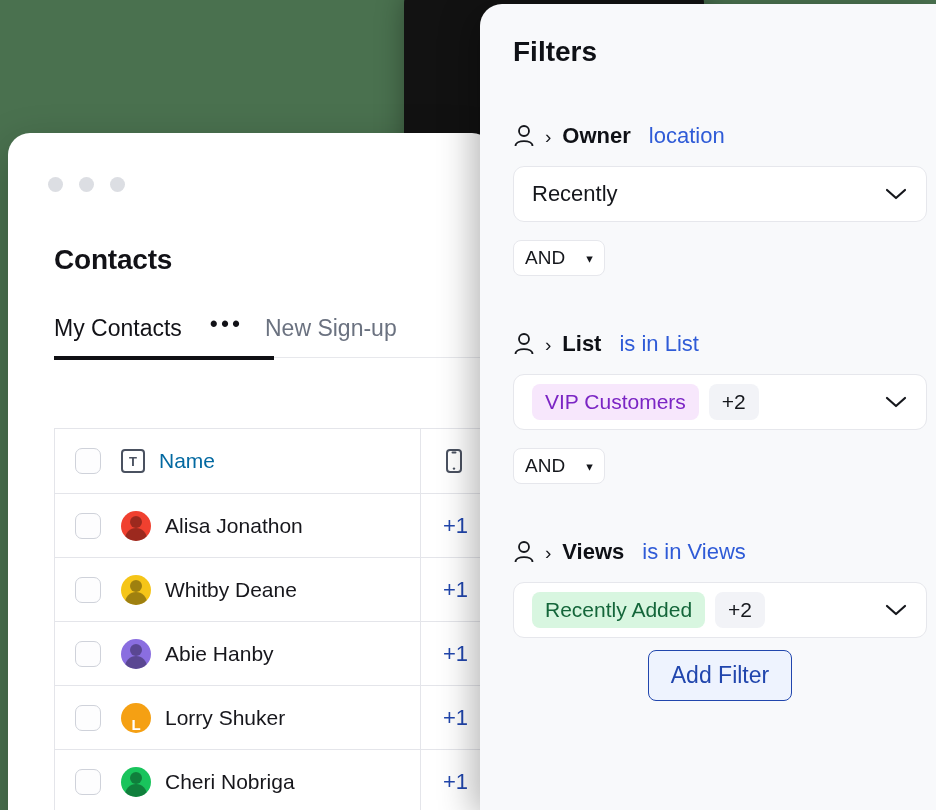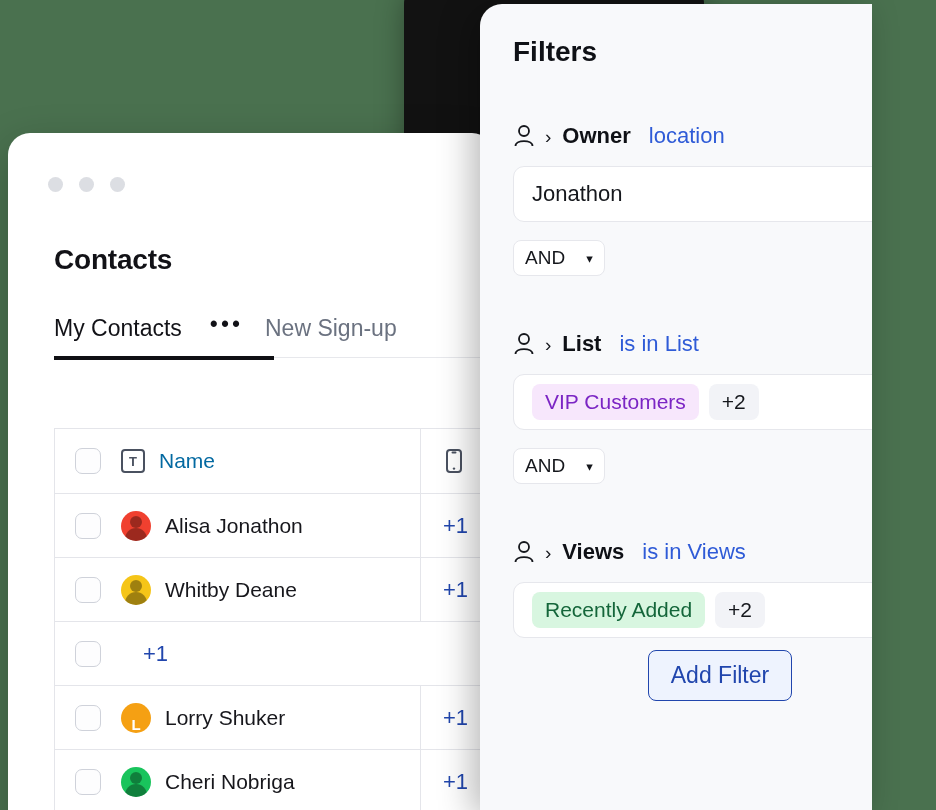--- a/index.html
+++ b/index.html
@@ -222,21 +222,21 @@
     bottom: 0;
     left: 4px;
     background: rgba(0,0,0,.35);
   }
 
   
   .filters-panel {
     position: absolute;
     left: 480px;
     top: 4px;
-    width: 392px;
+    width: 456px;
     height: 806px;
     background: #f8f9fb;
     border-radius: 22px 0 0 0;
     box-shadow: -8px 6px 34px rgba(0,0,0,.28);
     overflow: hidden;
   }
   .filters-title {
     position: absolute;
     left: 33px;
     top: 32px;
@@ -412,20 +412,27 @@
         </div>
         <div class="cell-phone">
           <span class="phone-val">+1</span>
         </div>
       </div>
 
       <div class="row">
         <div class="cell-check">
           <span class="checkbox"></span>
         </div>
+        <div class="cell-name">
+          <span class="avatar" id="av2" style="background: rgb(138, 110, 224);">
+              <span class="head"></span>
+              <span class="body"></span>
+            </span>
+          <span class="name-text">Abie Hanby</span>
+        </div>
         <div class="cell-phone">
           <span class="phone-val">+1</span>
         </div>
       </div>
 
       <div class="row">
         <div class="cell-check">
           <span class="checkbox"></span>
         </div>
         <div class="cell-name">
@@ -464,21 +471,21 @@
       <div class="filter-label-row">
         <svg class="person-icon" width="22" height="24" viewBox="0 0 22 24">
           <circle cx="11" cy="7" r="5" fill="none" stroke="#15171c" stroke-width="1.8"></circle>
           <path d="M2.5 22 C2.5 15.5 19.5 15.5 19.5 22" fill="none" stroke="#15171c" stroke-width="1.8"></path>
         </svg>
         <span class="chev-right">›</span>
         <span class="field-name">Owner</span>
         <span class="op-name">location</span>
       </div>
       <div class="control">
-        <span class="value">Jonathon</span>
+        <span class="value">Recently</span>
         <svg class="chev-down" width="24" height="14" viewBox="0 0 24 14">
           <path d="M3 3 L12 11 L21 3" fill="none" stroke="#15171c" stroke-width="2.2" stroke-linecap="round" stroke-linejoin="round"></path>
         </svg>
       </div>
       <div class="and-box">
         <span>AND</span>
         <span class="and-caret">▾</span>
       </div>
     </div>
 

